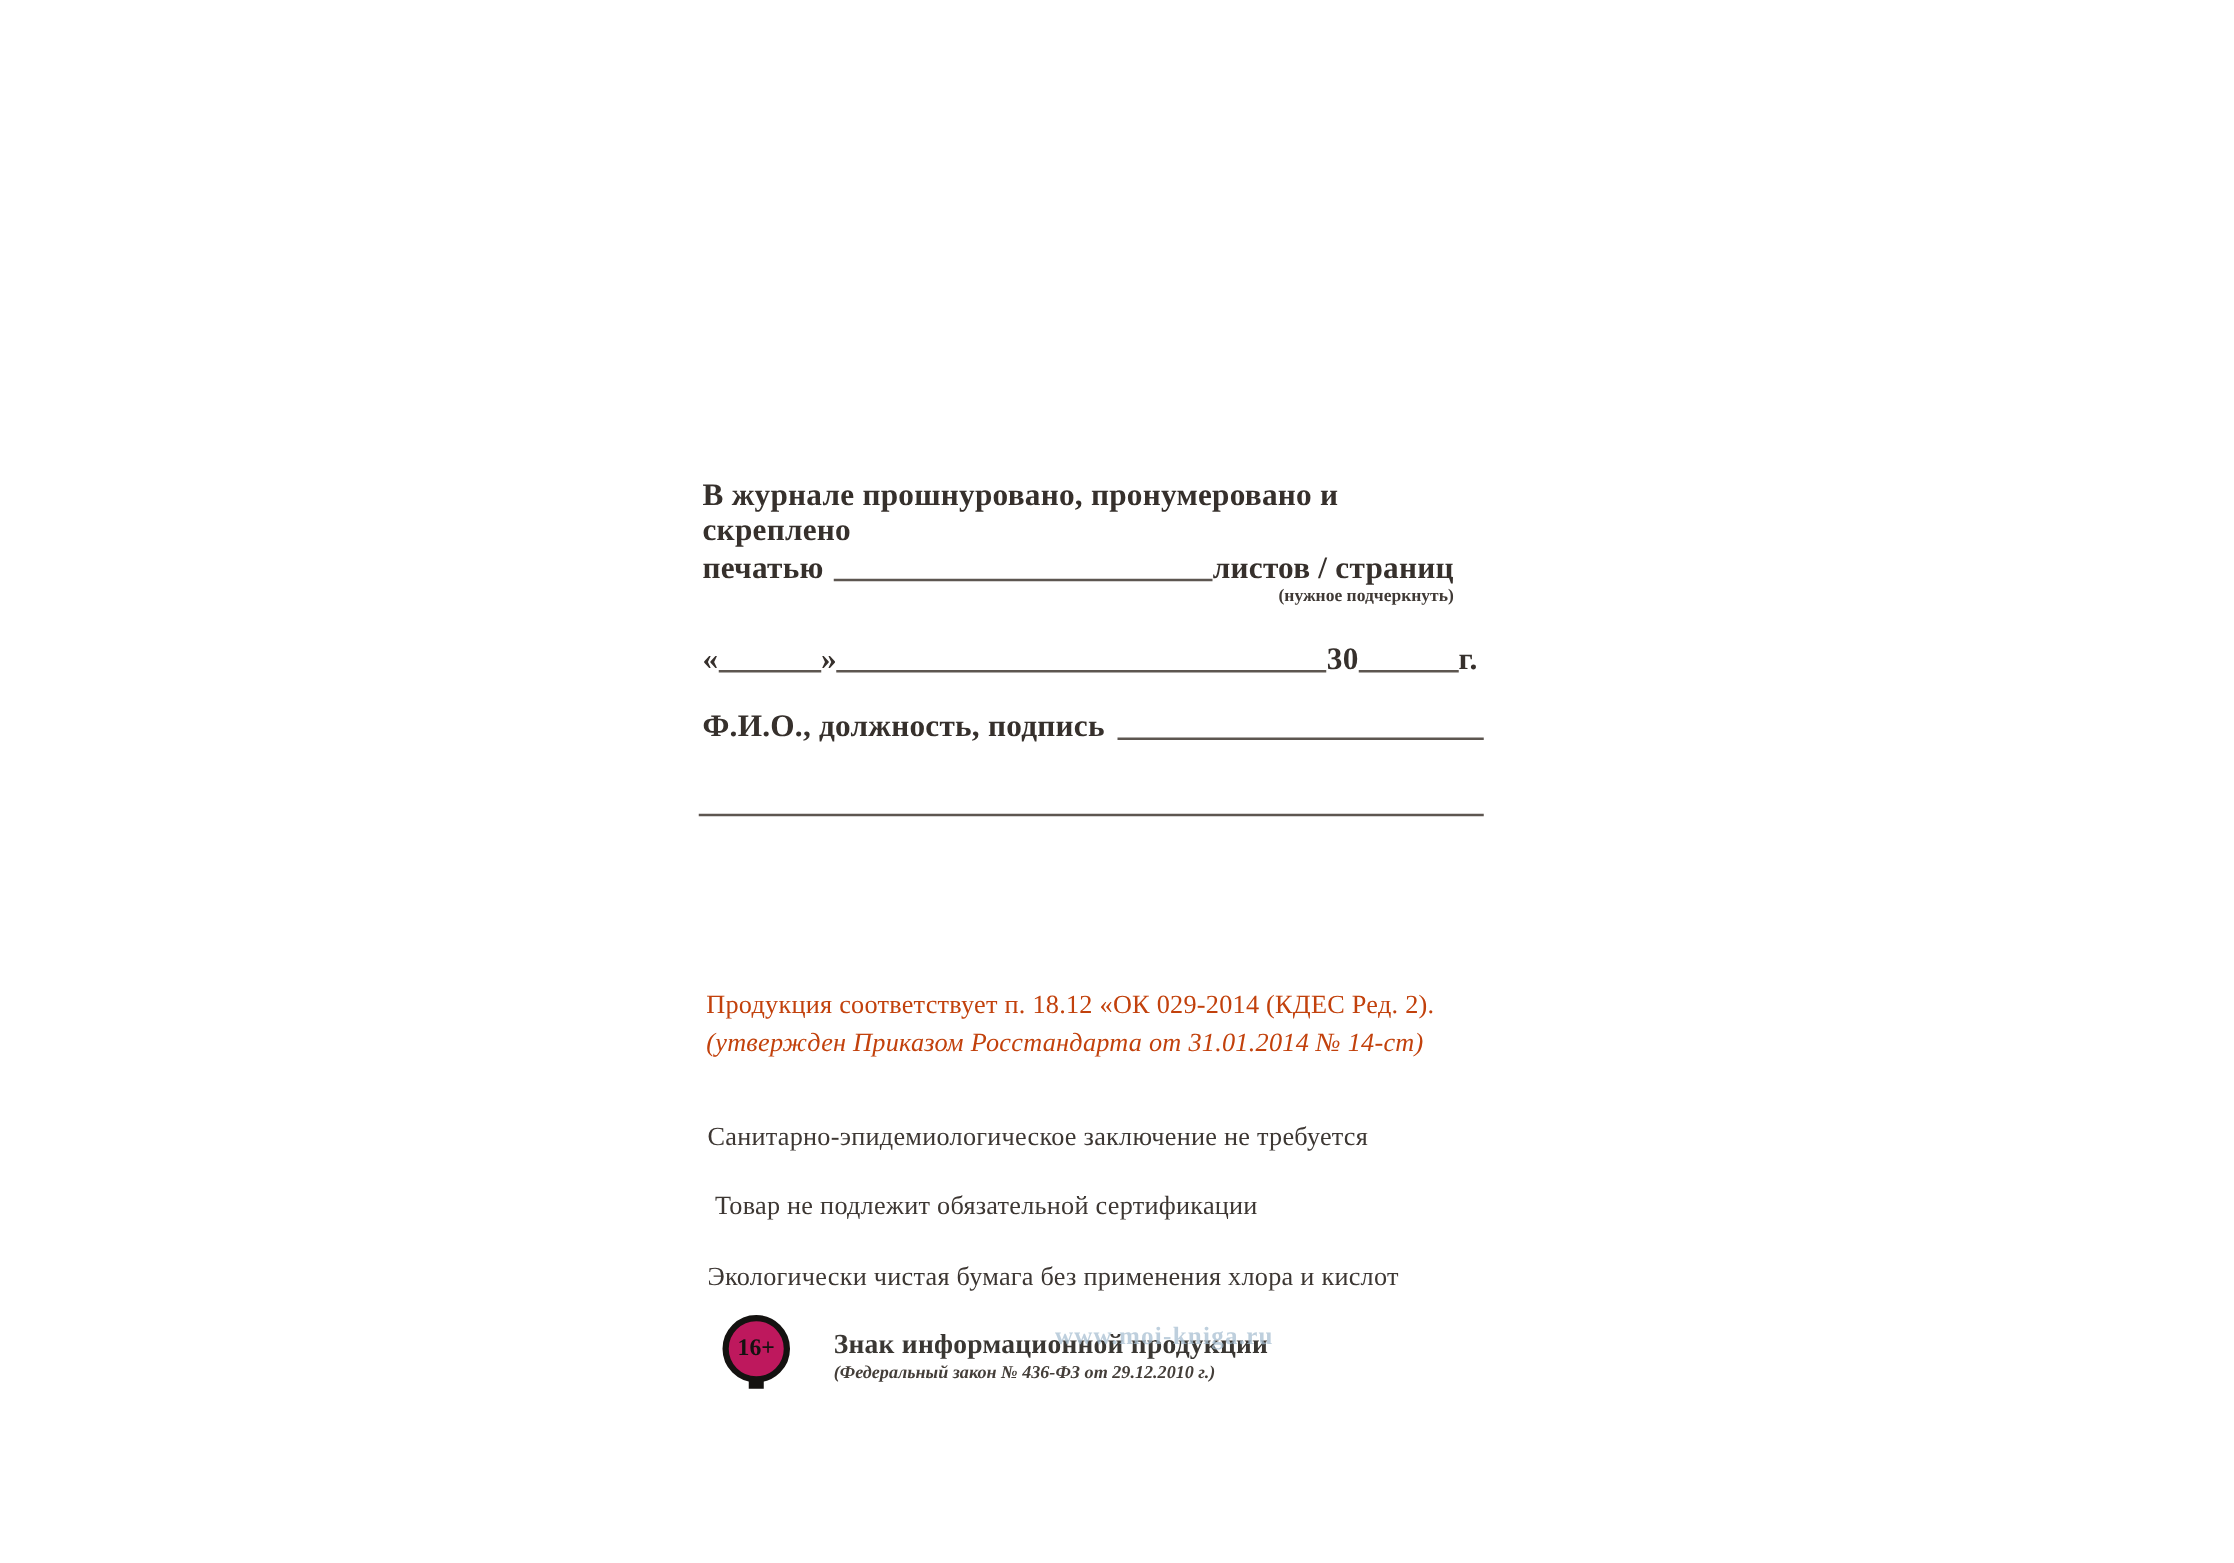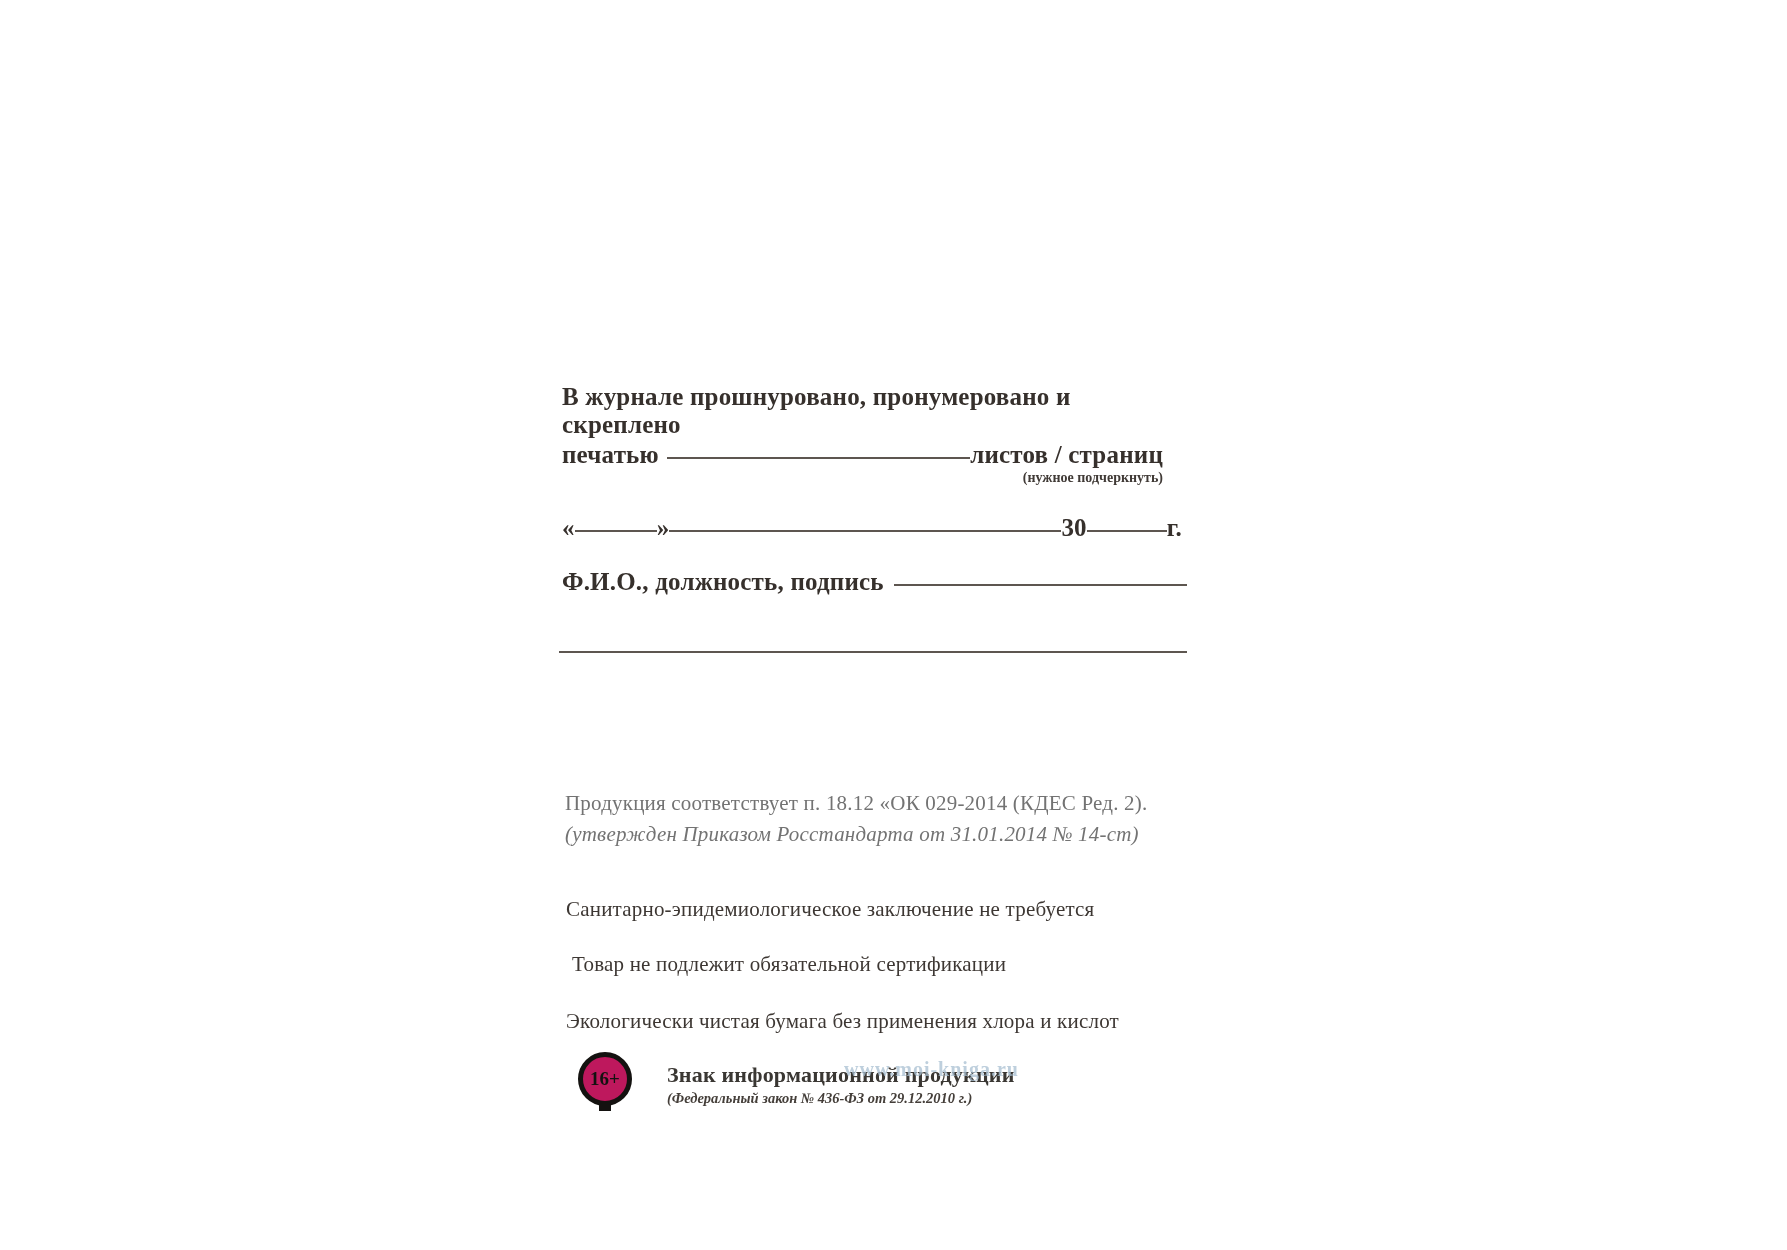--- a/index.html
+++ b/index.html
@@ -21,21 +21,21 @@
   
   .bold-line {
     font-weight: bold;
     font-size: 25px;
     line-height: 28px;
     color: #36302c;
     letter-spacing: 0.2px;
   }
   .row {
     display: flex;
-    align-items: center;
+    align-items: flex-end;
   }
   .blank {
     border-bottom: 2px solid #5d5650;
     height: 10px;
     margin-bottom: 4px;
   }
   .blank.grow { flex: 1 1 auto; }
 
   .small-note {
     font-weight: bold;
@@ -53,21 +53,21 @@
     font-weight: bold;
     font-size: 24px;
     color: #36302c;
     text-align: right;
   }
 
   
   .para-line {
     font-size: 21px;
     line-height: 31px;
-    color: #737373;
+    color: #c2410c;
     letter-spacing: 0.2px;
     font-family: Liberation Serif, serif;
   }
   .italic { font-style: italic; }
 
   .single-line {
     font-size: 21px;
     color: #3d3733;
     letter-spacing: 0.2px;
   }

